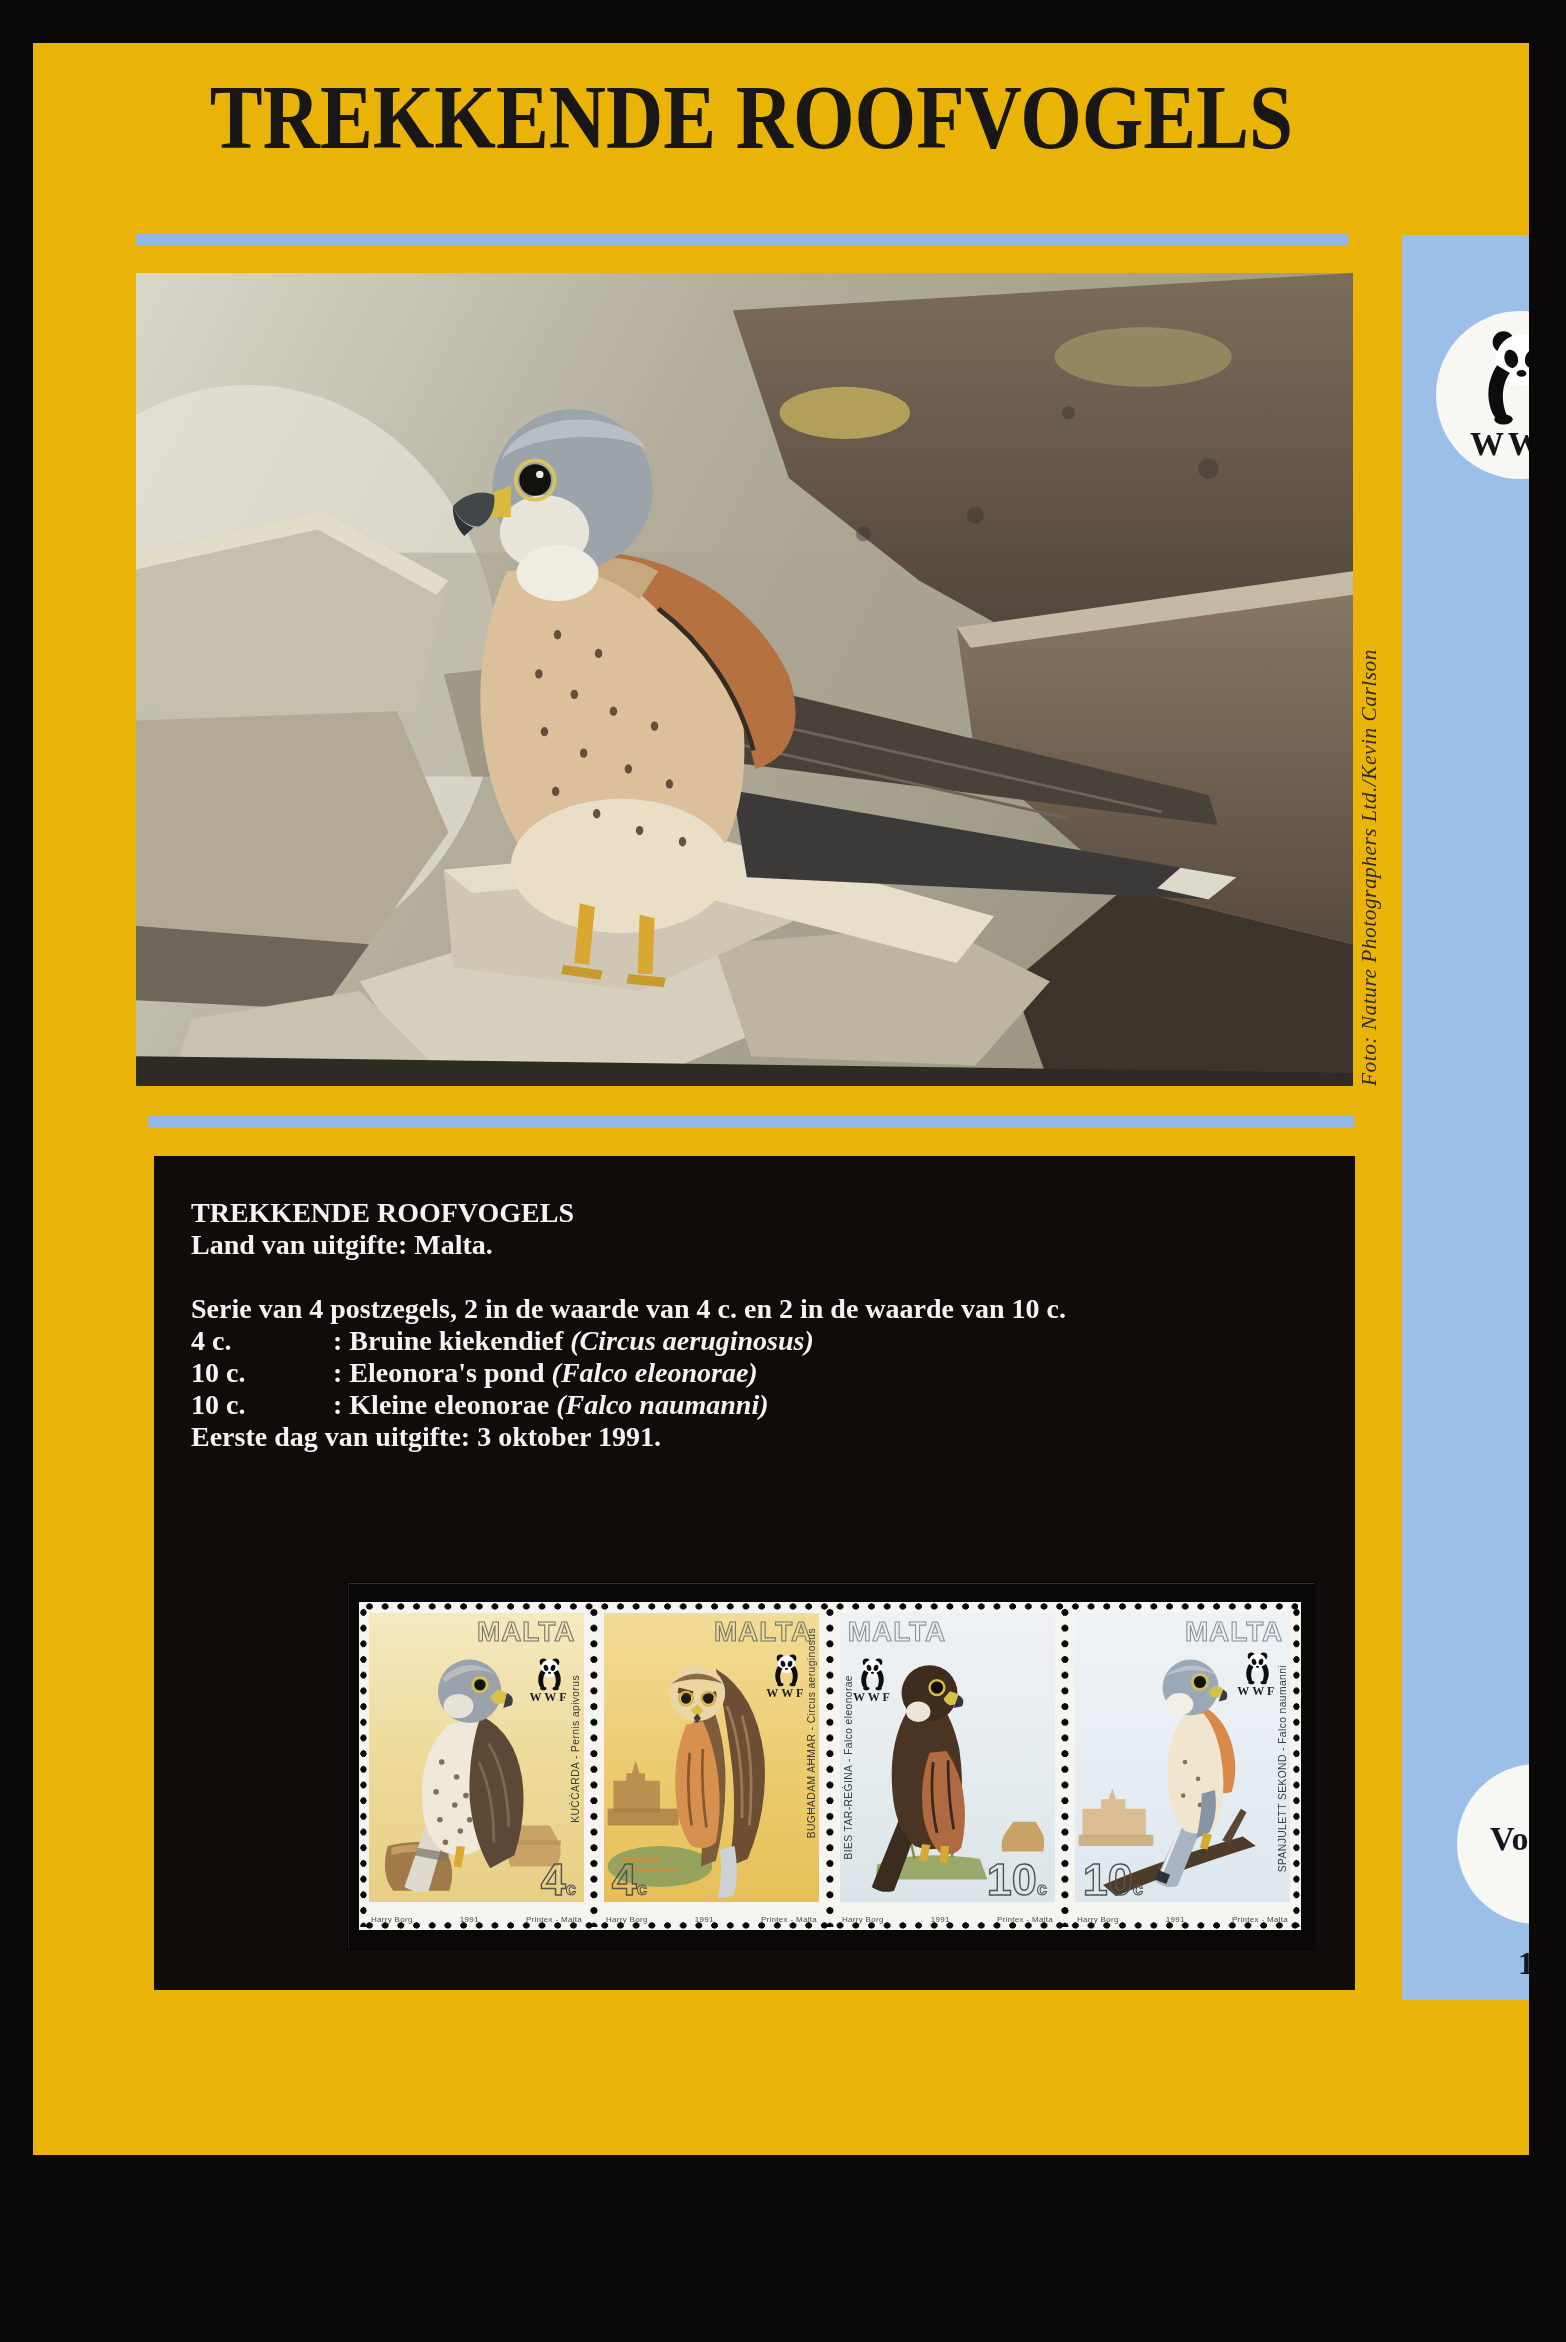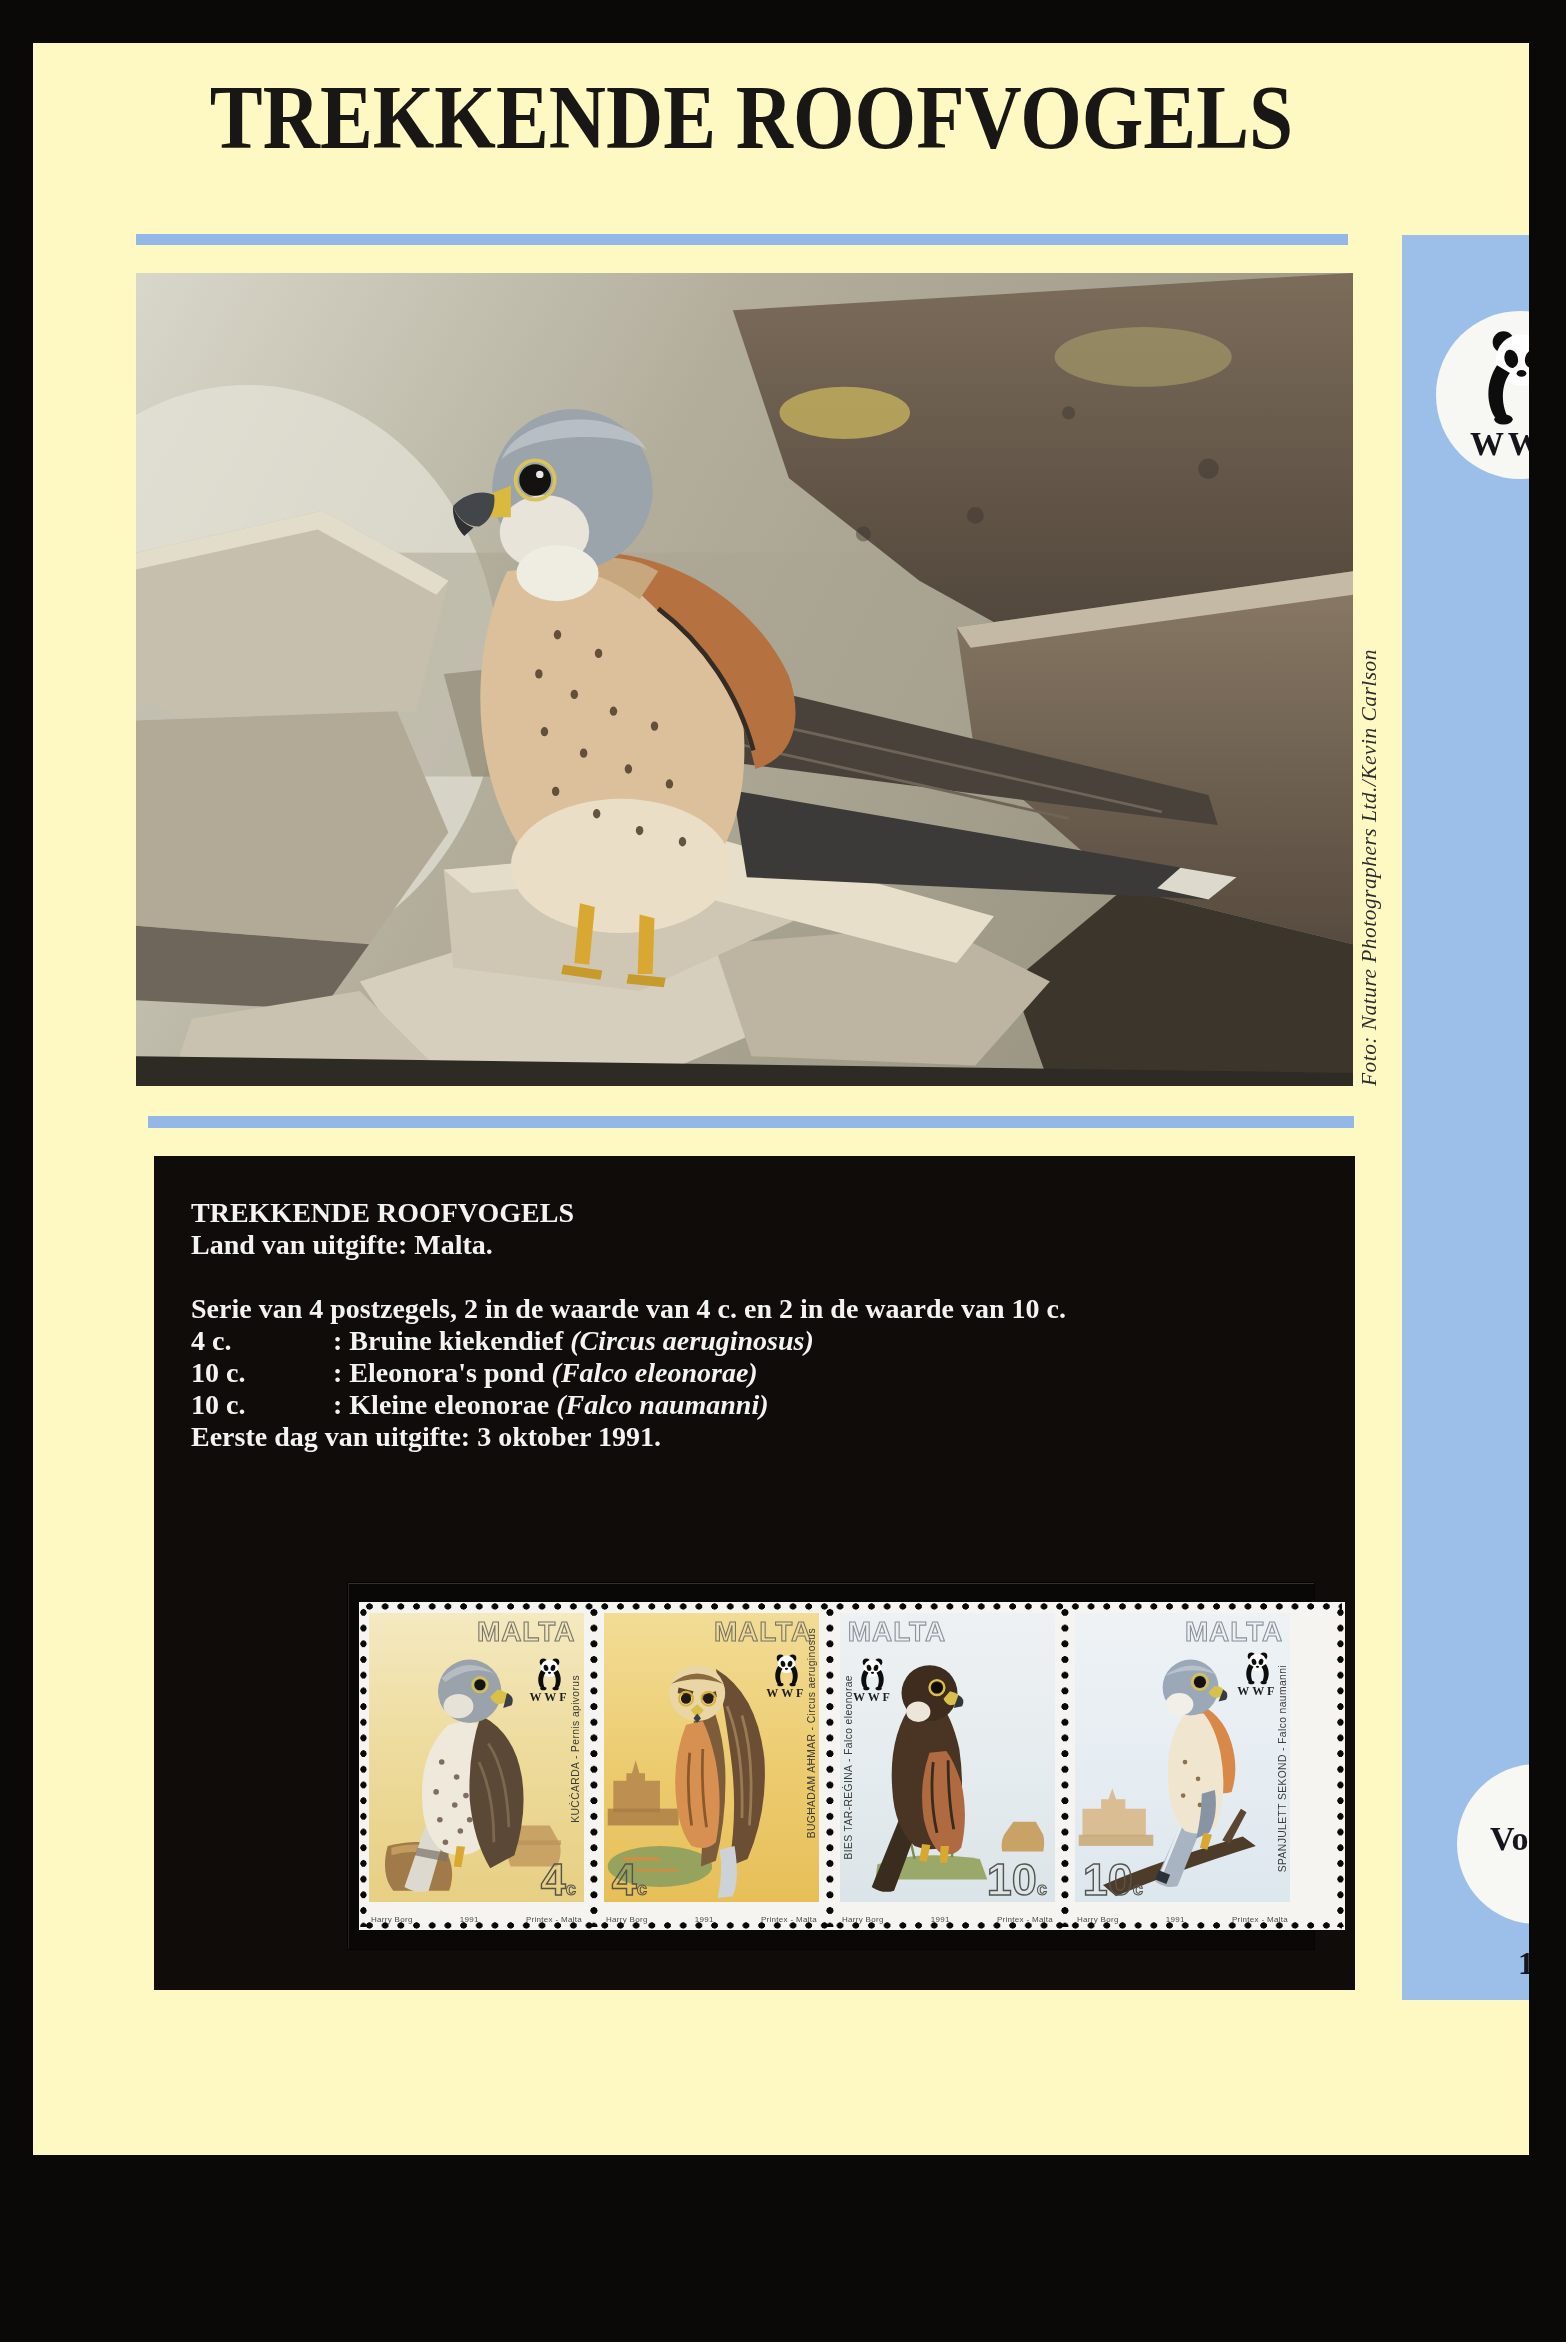--- a/index.html
+++ b/index.html
@@ -1,18 +1,18 @@
 <!DOCTYPE html>
 <html style="font-size:15px"><head>
 <meta charset="utf-8">
 <style>
   html,body{margin:0;padding:0;background:#000;}
   #canvas{position:relative;width:1566px;height:2343px;background:#0a0908;overflow:hidden;
           font-family:"Liberation Serif","DejaVu Serif",serif;}
-  #page{position:absolute;left:33px;top:43px;width:1496px;height:2112px;background:#fef9c3;overflow:hidden;}
+  #page{position:absolute;left:33px;top:43px;width:1496px;height:2112px;background:#eab308;overflow:hidden;}
 
   
   .title{position:absolute;left:103px;top:28px;width:1212px;text-align:center;}
   .title span{display:inline-block;font-weight:700;font-size:90px;line-height:1.05;color:#181715;
               transform:scaleX(.88);transform-origin:50% 50%;white-space:nowrap;}
 
   .rule{position:absolute;background:#93b7e6;}
   #rule1{left:103px;top:191px;width:1212px;height:11.2px;}
   #rule2{left:115px;top:1073px;width:1206px;height:12px;}
 
@@ -27,21 +27,21 @@
   
   #info-box{position:absolute;left:121px;top:1113px;width:1201px;height:834px;background:#0f0c0a;
             color:#f3f3f1;padding:41px 0 0 37px;box-sizing:border-box;font-weight:700;font-size:28px;line-height:32px;}
   #info-box .spacer{height:32px;}
   .val-row .denom{display:inline-block;width:142px;}
   .val-row i{font-style:italic;}
 
   
   #mount{position:absolute;left:315px;top:1540px;width:965px;height:365px;background:#0a0807;
          border-top:0.9px solid #36302a;border-left:0.9px solid #272220;box-shadow:0 0 0 0.9px #050403;}
-  #strip{position:absolute;left:326px;top:1559px;width:942px;height:328px;background:#f5f4f0;padding-left:44px;}
+  #strip{position:absolute;left:326px;top:1559px;width:942px;height:328px;background:#f5f4f0;}
   .stamp{position:absolute;top:0;width:235px;height:328px;}
   .s1{left:0;} .s2{left:235px;} .s3{left:471px;} .s4{left:706px;}
   .design{position:absolute;left:10.3px;right:10.3px;top:11.2px;bottom:28px;overflow:hidden;}
   .s1 .design{background:linear-gradient(180deg,#f4e9c0 0%,#eedc9e 45%,#e7cf83 100%);}
   .s2 .design{background:linear-gradient(180deg,#f2dc96 0%,#eccb6e 55%,#e7bf58 100%);}
   .s3 .design{background:linear-gradient(180deg,#eef1f3 0%,#e4ebee 60%,#dbe4e8 100%);}
   .s4 .design{background:linear-gradient(180deg,#eef2f5 0%,#e6edf2 55%,#dde7ee 100%);}
   .design svg.bird{position:absolute;inset:0;width:100%;height:100%;}
   .malta{position:absolute;font-family:"Liberation Sans","DejaVu Sans",sans-serif;font-weight:700;
          font-size:28px;letter-spacing:0.9px;color:transparent;-webkit-text-stroke:1.1px #77756a;line-height:1;}

